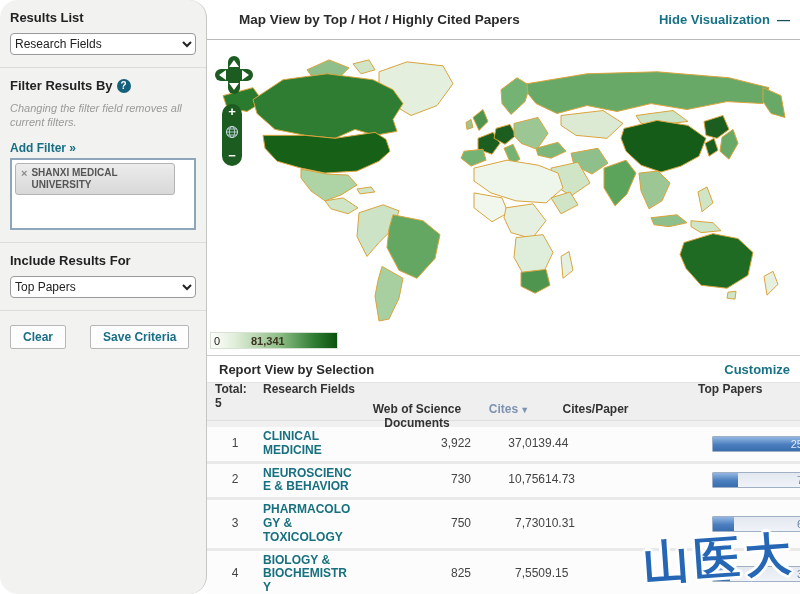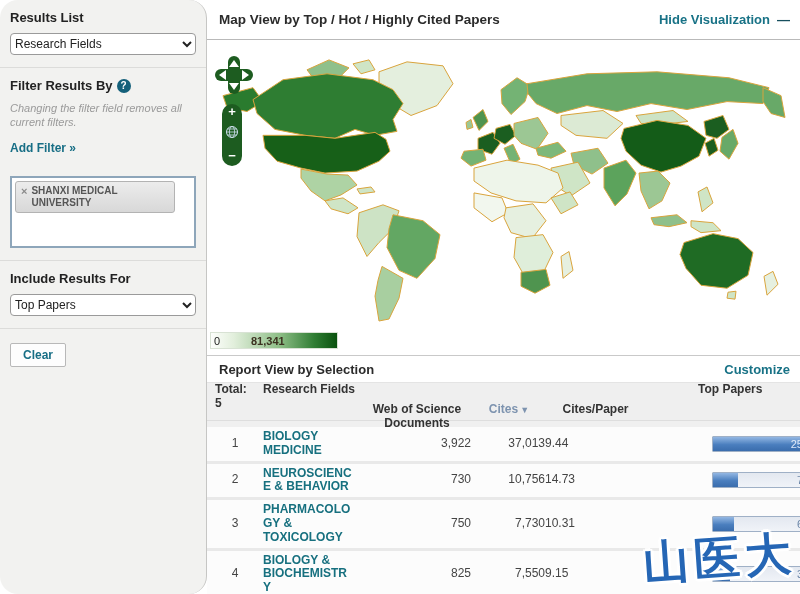--- a/index.html
+++ b/index.html
@@ -7,32 +7,32 @@
   body { font-family:"Liberation Sans", sans-serif; background:#fff; overflow:hidden; }
   .page { position:relative; width:800px; height:594px; display:flex; overflow:hidden; background:#fff; }
 
   
   .sidebar { width:207px; height:594px; background:#f2f2f0; border-right:1px solid #c6c6c4; flex:0 0 207px;border-radius:18px; }
   .section { padding:10px 10px 12px 10px; border-bottom:1px solid #dcdcda; }
   .section h2 { font-size:13px; color:#222; font-weight:bold; margin-bottom:8px; }
   .sidebar select { width:186px; height:22px; font-size:12px; color:#222; border:1px solid #9a9a9a; border-radius:4px; background:#fff; }
   .help { display:inline-block; width:14px; height:14px; border-radius:50%; background:#14607a; color:#fff; font-size:10px; line-height:14px; text-align:center; font-weight:bold; vertical-align:1px; margin-left:4px; cursor:pointer; }
   .note { font-size:11px; font-style:italic; color:#9a9a9a; line-height:1.3; margin-bottom:8px; }
-  .addfilter { display:inline-block; font-size:12px; font-weight:bold; color:#176e85; text-decoration:none; cursor:pointer; margin-bottom:21px; }
+  .addfilter { display:inline-block; font-size:12px; font-weight:bold; color:#176e85; text-decoration:none; cursor:pointer; margin-bottom:3px; }
   .filterbox { width:186px; height:72px; background:#fff; border:2px solid #8ea6ba; padding:3px; }
   .chip { display:flex; align-items:flex-start; gap:4px; width:160px; background:linear-gradient(#ececec,#d8d8d8); border:1px solid #b3b3b3; border-radius:3px; padding:3px 5px; cursor:pointer; }
   .chip-x { color:#8a8a8a; font-size:11px; font-weight:bold; line-height:12px; cursor:pointer; }
   .chip-label { font-size:10px; font-weight:bold; color:#555; line-height:1.2; }
   .sec-buttons { border-bottom:none; padding-top:14px; display:flex; gap:24px; }
   .sec-buttons button { height:24px; background:#fdfdfd; border:1px solid #b8b8b8; border-radius:2px; font-size:12px; font-weight:bold; color:#176e85; padding:0 12px; cursor:pointer; font-family:"Liberation Sans",sans-serif; }
 
   
   .main { flex:1; display:flex; flex-direction:column; background:#fff; min-width:0; }
   .viz-header { height:40px; display:flex; align-items:center; justify-content:space-between; padding:0 10px 0 12px; border-bottom:1px solid #b9b9b9; box-shadow:0 1px 0 #eee; }
-  .viz-header h1 { font-size:13.5px; color:#2b2b2b; font-weight:bold; }
+  .viz-header h1 { font-size:13.5px; color:#2b2b2b; font-weight:bold;margin-left:20px; }
   .hide-link { font-size:13px; font-weight:bold; color:#187286; text-decoration:none; cursor:pointer; }
   .hide-link .dash { color:#174f5e; margin-left:7px; font-weight:bold; }
 
   
   .map-panel { position:relative; height:315px; background:#fff; overflow:hidden; }
   .worldmap { position:absolute; left:0; top:4px; width:593px; height:278px; }
   .pan-control { position:absolute; left:8px; top:16px; width:38px; height:38px; cursor:pointer; }
   .zoom-control { position:absolute; left:15px; top:64px; width:20px; height:62px; background:#1d5c20; border-radius:10px; display:flex; flex-direction:column; align-items:center; justify-content:space-between; padding:1px 0 3px 0; }
   .zoom-control button { background:none; border:none; color:#fff; font-size:13px; font-weight:bold; line-height:14px; cursor:pointer; padding:0; font-family:"Liberation Sans",sans-serif; }
   .legend { position:absolute; left:3px; bottom:6px; width:128px; height:17px; background:linear-gradient(to right,#fdfefc,#e2efdc 18%,#8cbd85 55%,#2f7d33 82%,#0a520e); border:1px solid #d8e2d4; }
@@ -99,20 +99,21 @@
 
     <div class="section">
       <h2>Include Results For</h2>
       <select>
         <option>Top Papers</option>
       </select>
     </div>
 
     <div class="section sec-buttons">
       <button>Clear</button>
+      <button>Save Criteria</button>
     </div>
   </aside>
 
   <main class="main">
 
     <header class="viz-header">
       <h1>Map View by Top / Hot / Highly Cited Papers</h1>
       <a class="hide-link"><span>Hide Visualization</span><span class="dash">—</span></a>
     </header>
 
@@ -251,21 +252,21 @@
         </div>
         <div class="col col-field">Research Fields</div>
         <div class="col col-docs">Web of Science Documents</div>
         <div class="col col-cites cites-head"><span>Cites</span><span class="sort-icon">▼</span></div>
         <div class="col col-cpp">Cites/Paper</div>
         <div class="col col-top">Top Papers</div>
       </div>
       <div id="tbody">
   <div class="trow">
     <div class="col col-rank">1</div>
-    <div class="col col-field"><a class="field-link">BIOLOGY MEDICINE</a></div>
+    <div class="col col-field"><a class="field-link">CLINICAL MEDICINE</a></div>
     <div class="col col-docs">3,922</div>
     <div class="col col-cites">37,013</div>
     <div class="col col-cpp">9.44</div>
     <div class="col col-top">
       <div class="bar full">
         <div class="bar-fill" style="width: 100%;"></div>
         <span class="bar-num">25</span>
       </div>
     </div>
   </div>

